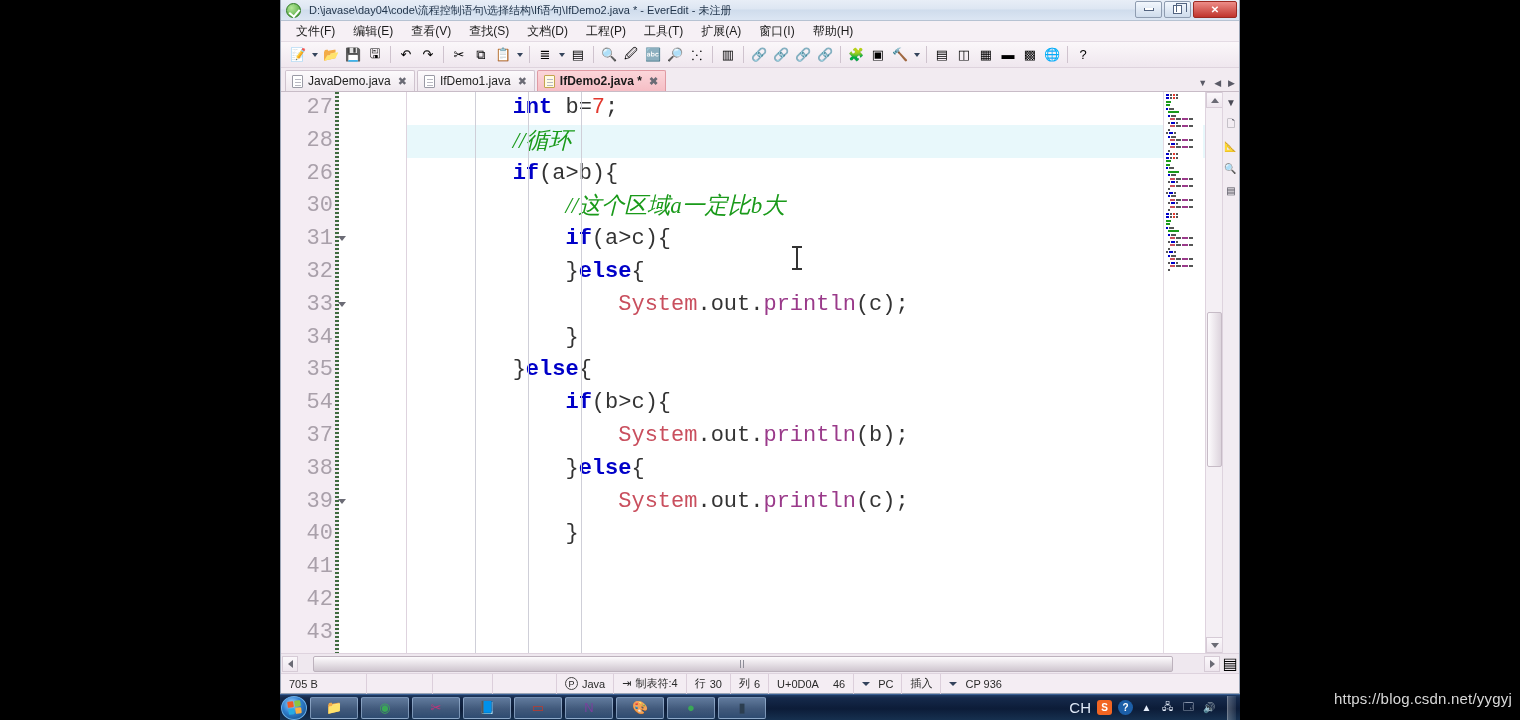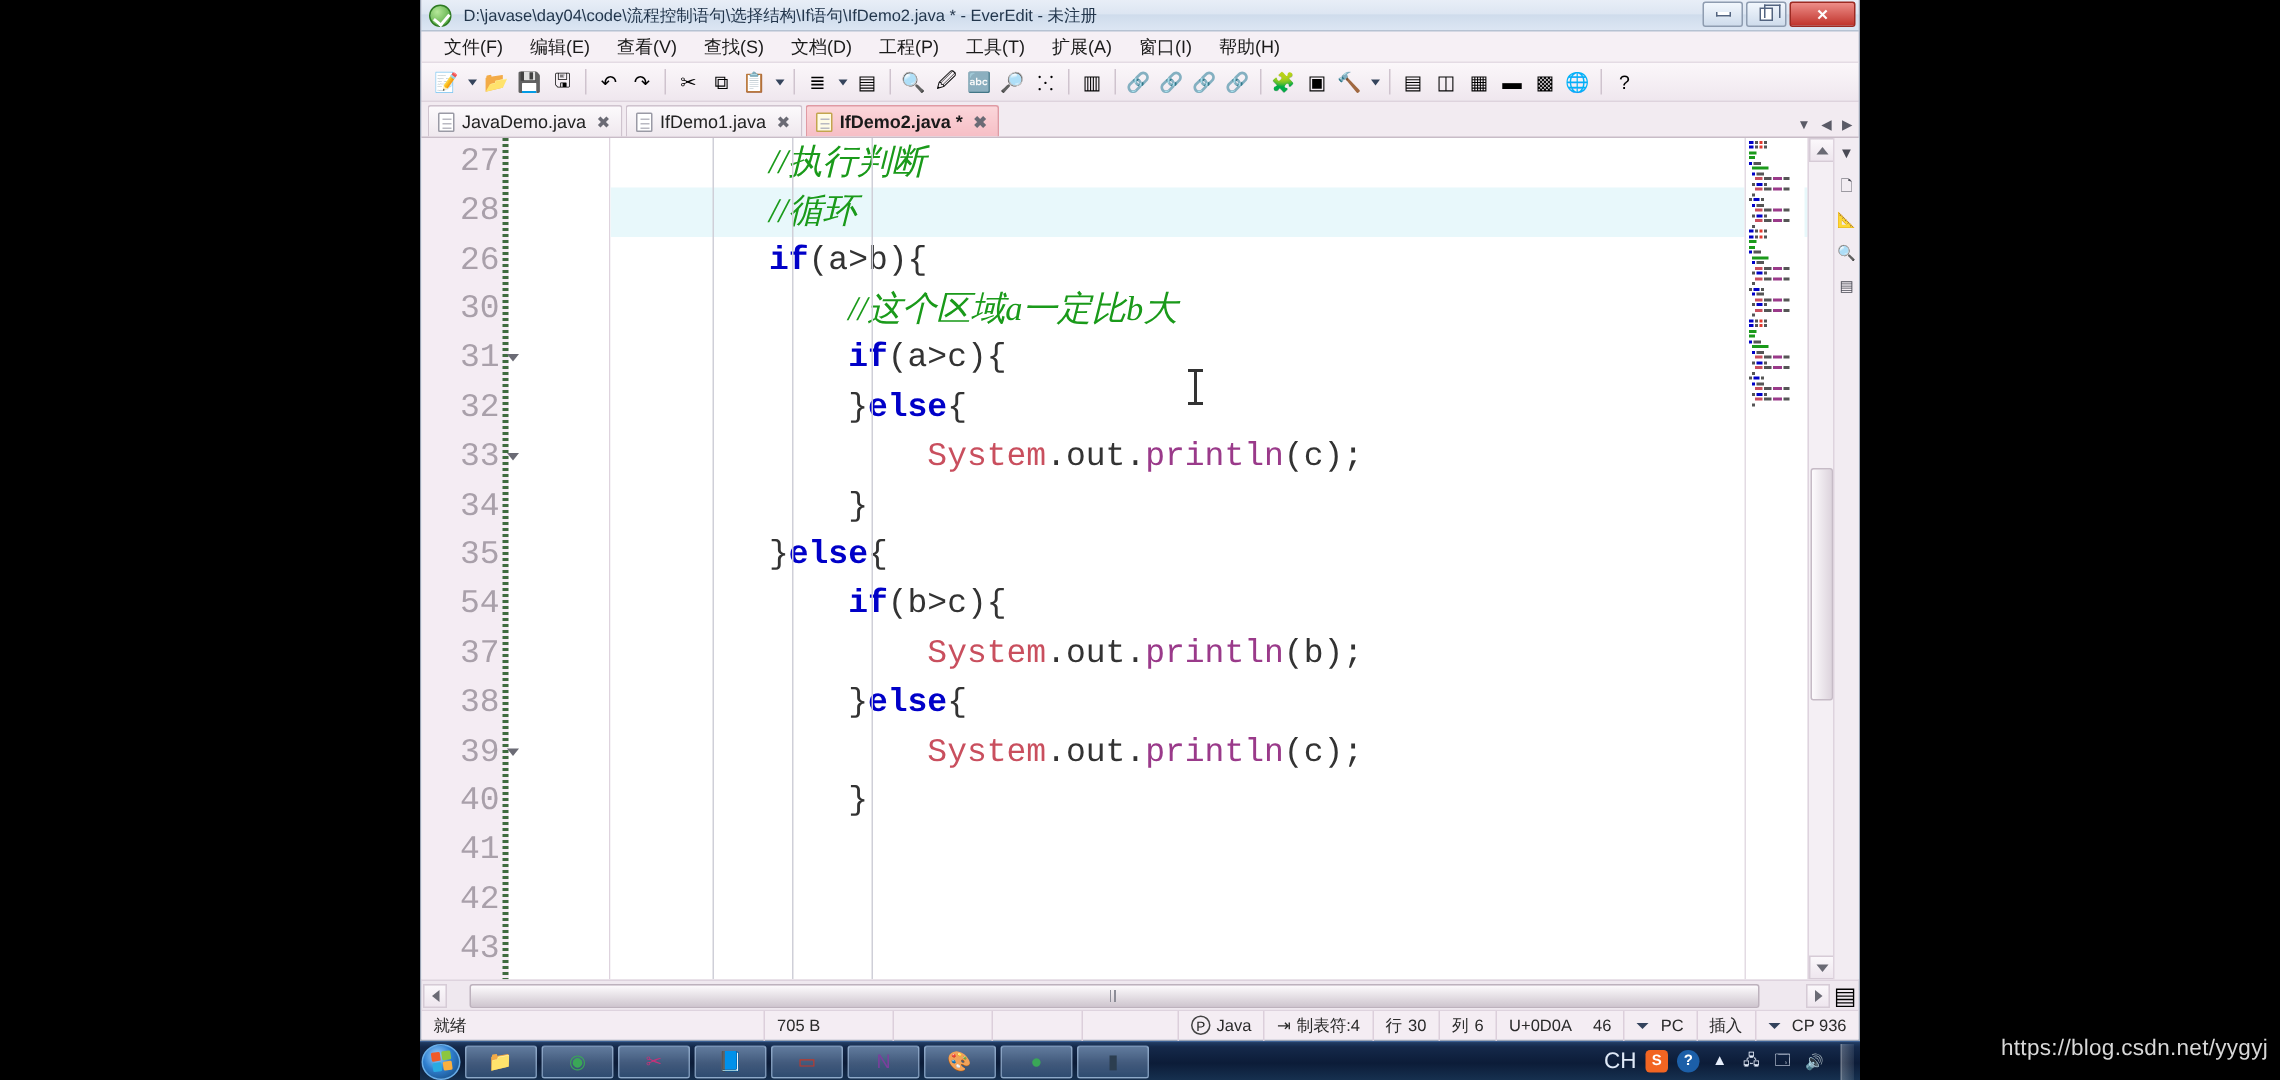--- a/index.html
+++ b/index.html
@@ -374,21 +374,21 @@
           <div class="gut-line">38</div>
           <div class="gut-line">39<span class="fold"></span></div>
           <div class="gut-line">40</div>
           <div class="gut-line">41</div>
           <div class="gut-line">42</div>
           <div class="gut-line">43</div>
         </div>
       <div class="bookmark-col"></div>
       <div class="code-area" id="code-area">
         <div class="caret-mouse"></div>
-          <div class="crow"><span class="pn">        </span><span class="cmt">//执行判断</span></div>
+      <div class="crow"><span class="pn">        </span><span class="kw">int</span><span class="pn"> b=</span><span class="num">7</span><span class="pn">;</span></div>
           <div class="crow cur"><span class="pn">        </span><span class="cmt">//循环</span></div>
           <div class="crow"><span class="pn">        </span><span class="kw">if</span><span class="pn">(a&gt;b){</span></div>
           <div class="crow"><span class="pn">            </span><span class="cmt">//这个区域a一定比b大</span></div>
           <div class="crow"><span class="pn">            </span><span class="kw">if</span><span class="pn">(a&gt;c){</span></div>
           <div class="crow"><span class="pn">            </span><span class="pn">}</span><span class="kw">else</span><span class="pn">{</span></div>
           <div class="crow"><span class="pn">                </span><span class="cls">System</span><span class="pn">.out.</span><span class="mth">println</span><span class="pn">(c);</span></div>
           <div class="crow"><span class="pn">            </span><span class="pn">}</span></div>
           <div class="crow"><span class="pn">        </span><span class="pn">}</span><span class="kw">else</span><span class="pn">{</span></div>
           <div class="crow"><span class="pn">            </span><span class="kw">if</span><span class="pn">(b&gt;c){</span></div>
           <div class="crow"><span class="pn">                </span><span class="cls">System</span><span class="pn">.out.</span><span class="mth">println</span><span class="pn">(b);</span></div>
@@ -657,21 +657,20 @@
       <div class="hs-track">
         <div class="hs-thumb">
           <span class="hs-grip"></span>
         </div>
       </div>
       <div class="hs-btn hs-r"></div>
       <div class="hs-btn" style="border:none;background:none;">▤</div>
     </div>
 
     <div class="statusbar">
-      <div class="st-cell st-grow">就绪</div>
       <div class="st-cell" style="width:86px;">705 B</div>
       <div class="st-cell" style="width:66px;"></div>
       <div class="st-cell" style="width:60px;"></div>
       <div class="st-cell" style="width:64px;"></div>
       <div class="st-cell">
         <span class="pbadge">P</span>
         <span>Java</span>
       </div>
       <div class="st-cell">
         <span style="font-size:11px;">⇥</span>

